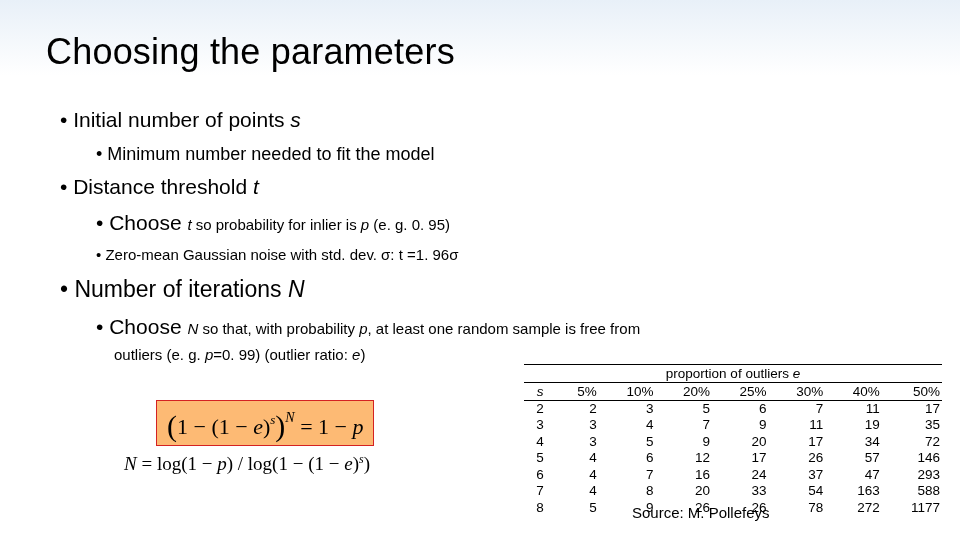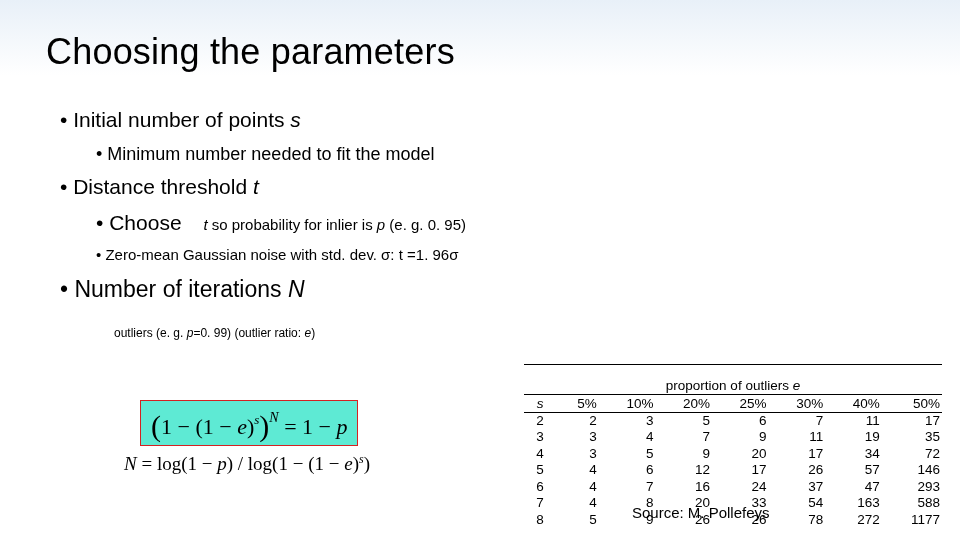--- a/index.html
+++ b/index.html
@@ -23,35 +23,35 @@
     position: absolute;
     top: 100px;
     left: 60px;
     right: 40px;
     font-size: 20px;
     line-height: 1.35;
   }
   .b1 { margin-top: 6px; margin-left: 0; font-size: 21px; }
   .b2 { margin-left: 36px; font-size: 18px; margin-top: 8px; }
   .b3 { margin-left: 36px; font-size: 21px; margin-top: 8px; }
-  .b3 .sub { font-size: 15px; margin-left: 16px; }
+  .b3 .sub { font-size: 15px; }
   .b4 { margin-left: 36px; font-size: 15px; margin-top: 8px; }
   .b5 { margin-left: 0; font-size: 23px; margin-top: 8px; }
   .b6 { margin-left: 36px; font-size: 21px; margin-top: 8px; }
   .b6 .sub { font-size: 15px; }
-  .b6cont { margin-left: 54px; font-size: 12px; margin-top: 20px; }
+  .b6cont { margin-left: 54px; font-size: 15px; margin-top: 4px; }
   .dot::before { content: "• "; }
   .it { font-style: italic; }
   .formula-box {
     position: absolute;
     top: 400px;
-    left: 140px;
+    left: 156px;
     border: 1.5px solid #d42222;
     padding: 6px 10px 4px 10px;
-    background: #5eead4;
+    background: #fdba74;
   }
   .formula1 {
     font-family: "Times New Roman", serif;
     font-size: 22px;
     white-space: nowrap;
     position: relative;
   }
   .formula1 .sup {
     font-size: 13px;
     vertical-align: super;
@@ -82,21 +82,21 @@
     position: absolute;
     top: 364px;
     left: 524px;
     width: 418px;
     font-size: 13.5px;
   }
   .table-title {
     text-align: center;
     font-size: 13.5px;
     border-top: 1.5px solid #000;
-    padding-top: 13px;
+    padding-top: 1px;
     padding-bottom: 1px;
   }
   .table-title .it { font-style: italic; }
   table {
     border-collapse: collapse;
     width: 100%;
     font-size: 13.5px;
   }
   thead th {
     border-top: 1px solid #000;
@@ -124,20 +124,21 @@
 
 <div class="title">Choosing the parameters</div>
 
 <div class="bullets">
   <div class="b1 dot"><span>Initial number of points </span><span class="it">s</span></div>
   <div class="b2 dot">Minimum number needed to fit the model</div>
   <div class="b1 dot"><span>Distance threshold </span><span class="it">t</span></div>
   <div class="b3 dot"><span>Choose </span><span class="sub"><span class="it">t </span><span>so probability for inlier is </span><span class="it">p </span><span>(e. g. 0. 95)</span></span></div>
   <div class="b4 dot"><span>Zero-mean Gaussian noise with std. dev. σ: t =</span><span>1. 96σ</span></div>
   <div class="b5 dot"><span>Number of iterations </span><span class="it">N</span></div>
+  <div class="b6 dot"><span>Choose </span><span class="sub"><span class="it">N </span><span>so that, with probability </span><span class="it">p</span><span>, at least one random sample is free from</span></span></div>
   <div class="b6cont"><span>outliers (e. g. </span><span class="it">p</span><span>=0. 99) (outlier ratio: </span><span class="it">e</span><span>)</span></div>
 </div>
 
 <div class="formula-box">
   <div class="formula1">
     <span style="font-size:30px;position:relative;top:2px">(</span><span>1 − (1 − </span><span class="it">e</span><span>)</span><span class="sup it">s</span><span style="font-size:30px;position:relative;top:2px">)</span><span class="sup-outer">N</span><span> = 1 − </span><span class="it">p</span>
   </div>
 </div>
 
 <div class="formula2">

